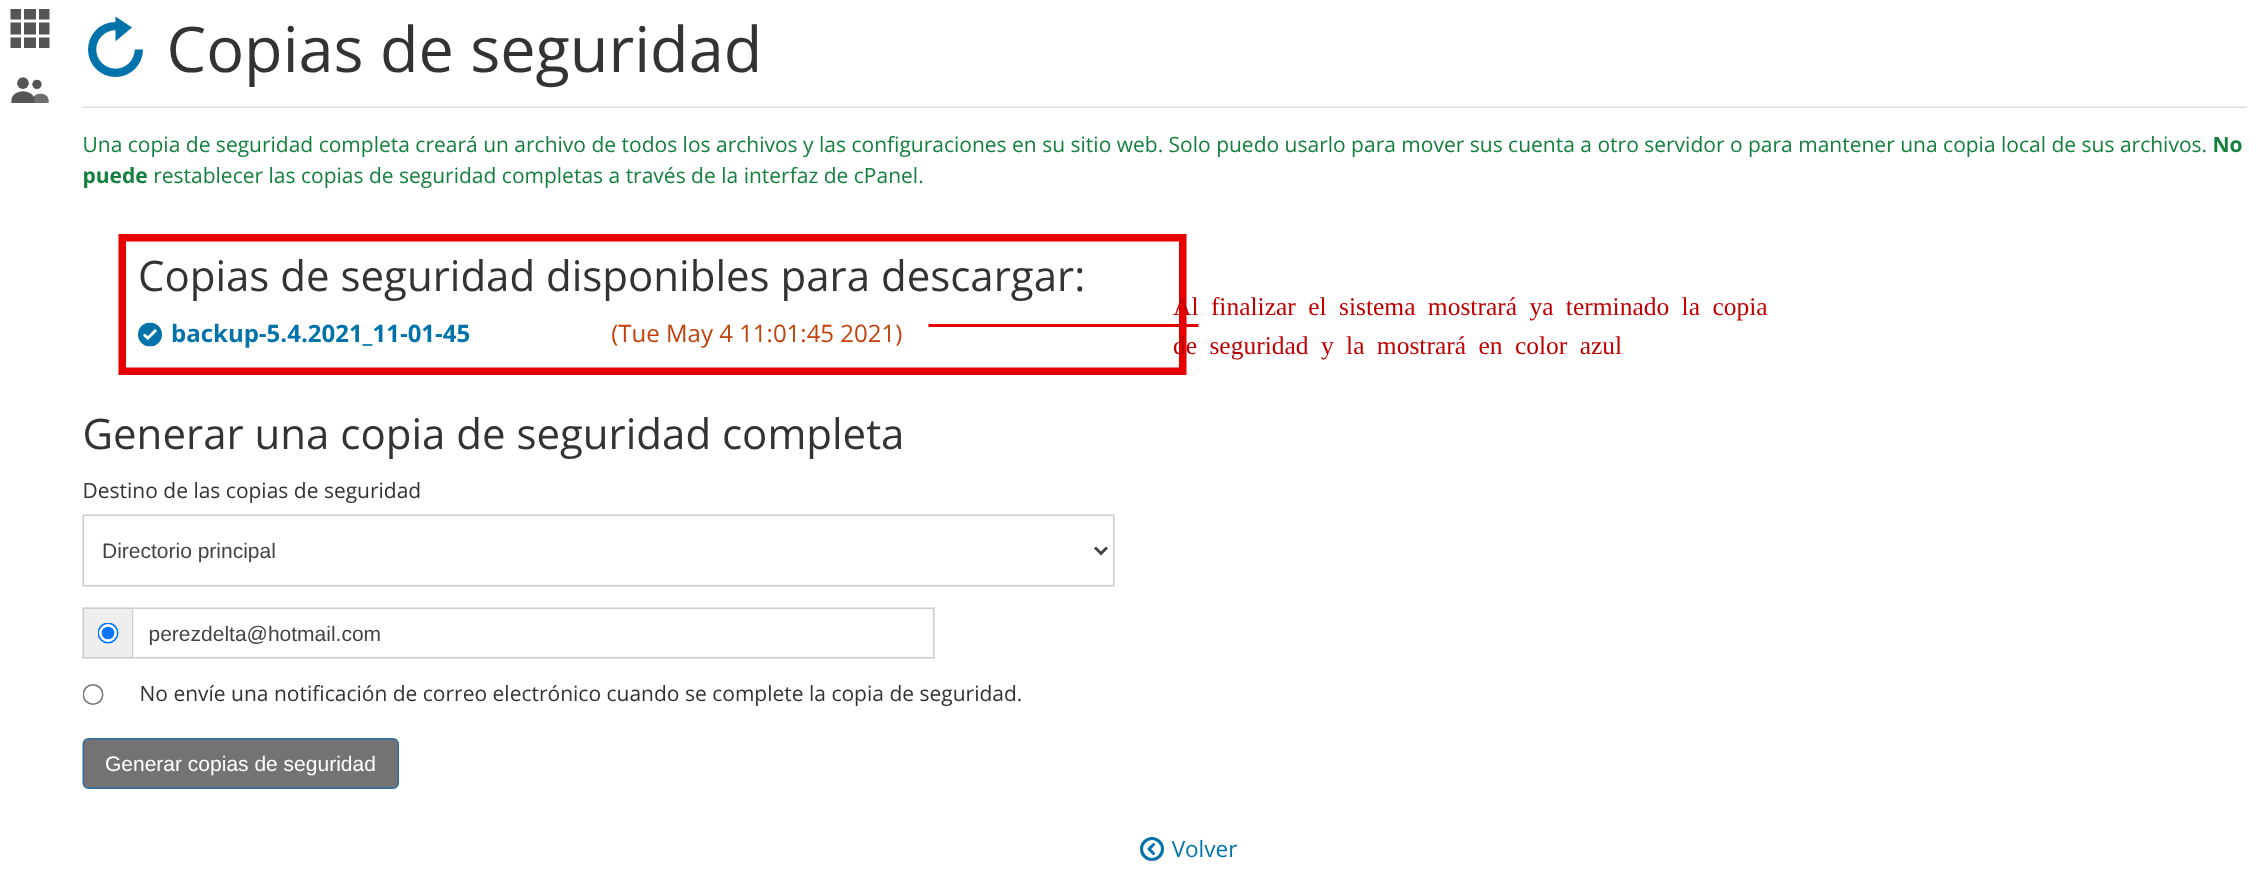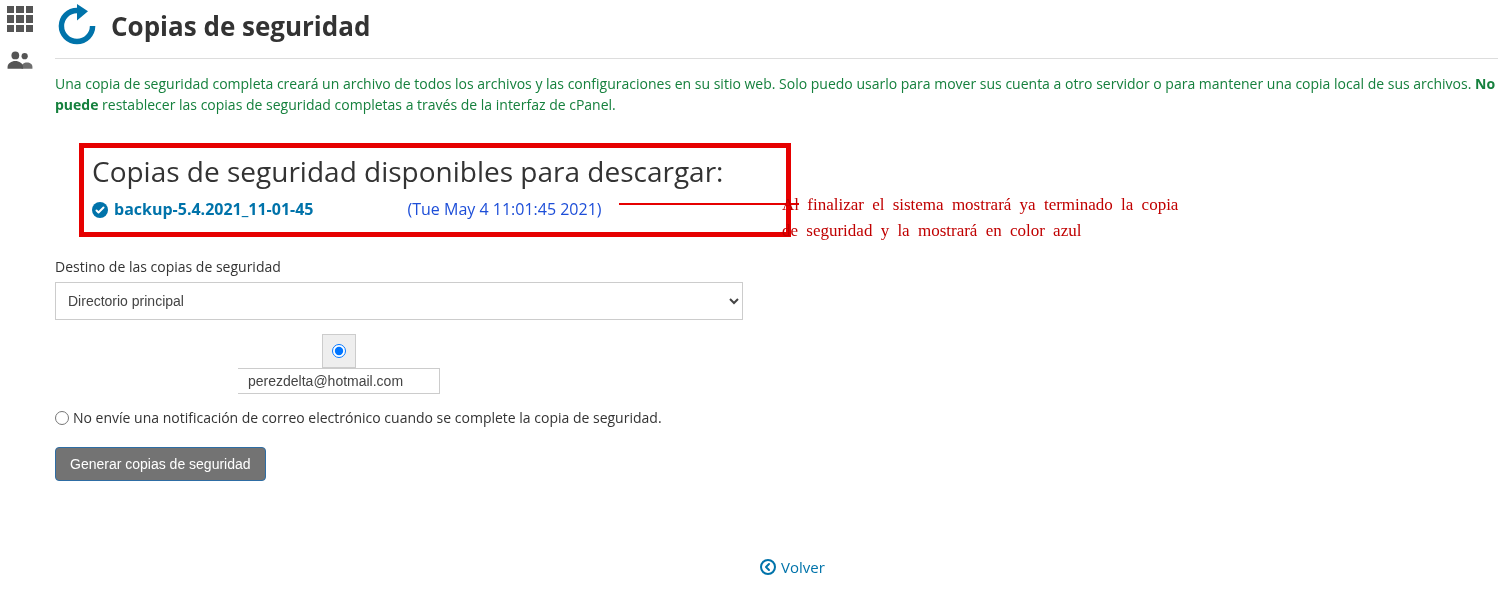--- a/index.html
+++ b/index.html
@@ -56,22 +56,22 @@
     padding-bottom: 10px;
     margin-bottom: 14px;
   }
   .page-header .feature-icon {
     width: 44px;
     height: 44px;
     color: #0073aa;
     flex-shrink: 0;
   }
   .page-header h1 {
-    font-size: 26px;
-    font-weight: 700;
+    font-size: 42px;
+    font-weight: 400;
     color: #333;
   }
   .intro {
     font-size: 14px;
     color: #15803d;
     line-height: 1.5;
     margin-bottom: 28px;
   }
   .intro strong { font-weight: 700; }
   .available-wrap {
@@ -101,21 +101,21 @@
     height: 16px;
     color: #0073aa;
     flex-shrink: 0;
   }
   .backup-row .backup-link {
     color: #0073aa;
     font-weight: 700;
     text-decoration: none;
   }
   .backup-row .backup-date {
-    color: #1d4ed8;
+    color: #c2410c;
     margin-left: 88px;
     text-align: right;
   }
   .red-line {
     position: absolute;
     top: 60px;
     right: -8px;
     width: 180px;
     height: 0;
     border-top: 2px solid #e60000;
@@ -142,33 +142,32 @@
     font-weight: 400;
     font-size: 14px;
     margin-bottom: 6px;
     display: block;
   }
   .select-wrap {
     width: 688px;
   }
   select.form-control {
     width: 100%;
-    height: 38px;
+    height: 48px;
     border: 1px solid #ccc;
     background: #fff;
     font-size: 14px;
     padding: 4px 8px;
     color: #444;
   }
   .email-row {
     display: flex;
     align-items: center;
     width: 568px;
     gap: 0;
-    flex-direction: column;
   }
   .radio-box {
     width: 34px;
     height: 34px;
     border: 1px solid #ccc;
     background: #eee;
     display: flex;
     align-items: center;
     justify-content: center;
   }
@@ -181,21 +180,21 @@
     height: 34px;
     border: 1px solid #ccc;
     border-left: none;
     padding: 4px 10px;
     font-size: 14px;
     color: #444;
   }
   .no-notify-row {
     display: flex;
     align-items: center;
-    gap: 4px;
+    gap: 24px;
     margin-bottom: 20px;
     font-size: 14px;
     color: #333;
   }
   .no-notify-row input[type=radio] {
     width: 14px;
     height: 14px;
   }
   .btn-primary {
     background: #737373;
@@ -281,20 +280,21 @@
           </svg>
         </span>
         <a href="#" class="backup-link">backup-5.4.2021_11-01-45</a>
         <span class="backup-date">(Tue May 4 11:01:45 2021)</span>
       </div>
     </div>
     <div class="red-line"></div>
   </div>
 
   <div class="generate-section">
+    <h2>Generar una copia de seguridad completa</h2>
 
     <div class="field-group">
       <label class="field-label">Destino de las copias de seguridad</label>
       <div class="select-wrap">
         <select class="form-control">
           <option>Directorio principal</option>
         </select>
       </div>
     </div>
 

